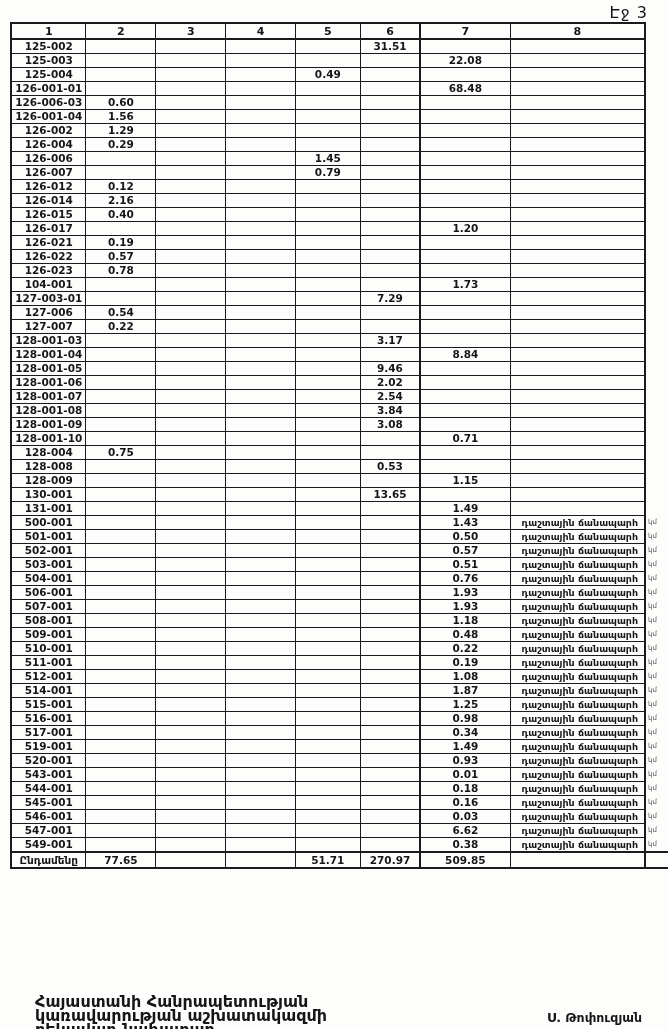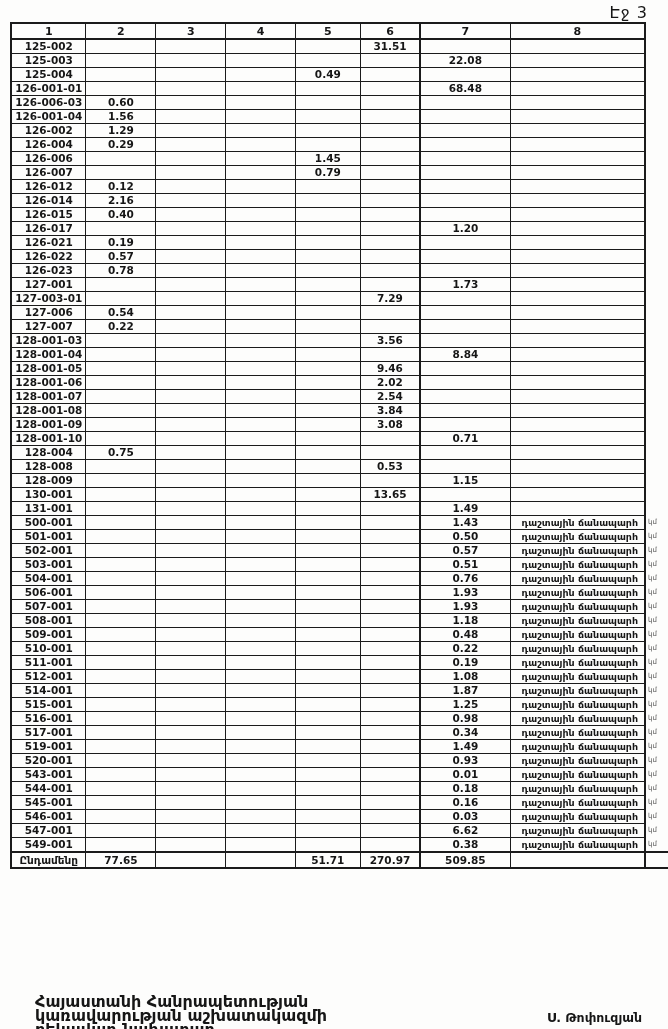--- a/index.html
+++ b/index.html
@@ -299,21 +299,21 @@
           <td class="c1">0.78</td>
           <td class="c2"></td>
           <td class="c3"></td>
           <td class="c4"></td>
           <td class="c5"></td>
           <td class="c6"></td>
           <td class="c7 note"></td>
           <td class="unit"></td>
         </tr>
         <tr>
-          <td class="c0">127-001</td>
+          <td class="c0">104-001</td>
           <td class="c1"></td>
           <td class="c2"></td>
           <td class="c3"></td>
           <td class="c4"></td>
           <td class="c5"></td>
           <td class="c6">1.73</td>
           <td class="c7 note"></td>
           <td class="unit"></td>
         </tr>
         <tr>
@@ -348,21 +348,21 @@
           <td class="c6"></td>
           <td class="c7 note"></td>
           <td class="unit"></td>
         </tr>
         <tr>
           <td class="c0">128-001-03</td>
           <td class="c1"></td>
           <td class="c2"></td>
           <td class="c3"></td>
           <td class="c4"></td>
-          <td class="c5">3.56</td>
+          <td class="c5">3.17</td>
           <td class="c6"></td>
           <td class="c7 note"></td>
           <td class="unit"></td>
         </tr>
         <tr>
           <td class="c0">128-001-04</td>
           <td class="c1"></td>
           <td class="c2"></td>
           <td class="c3"></td>
           <td class="c4"></td>

